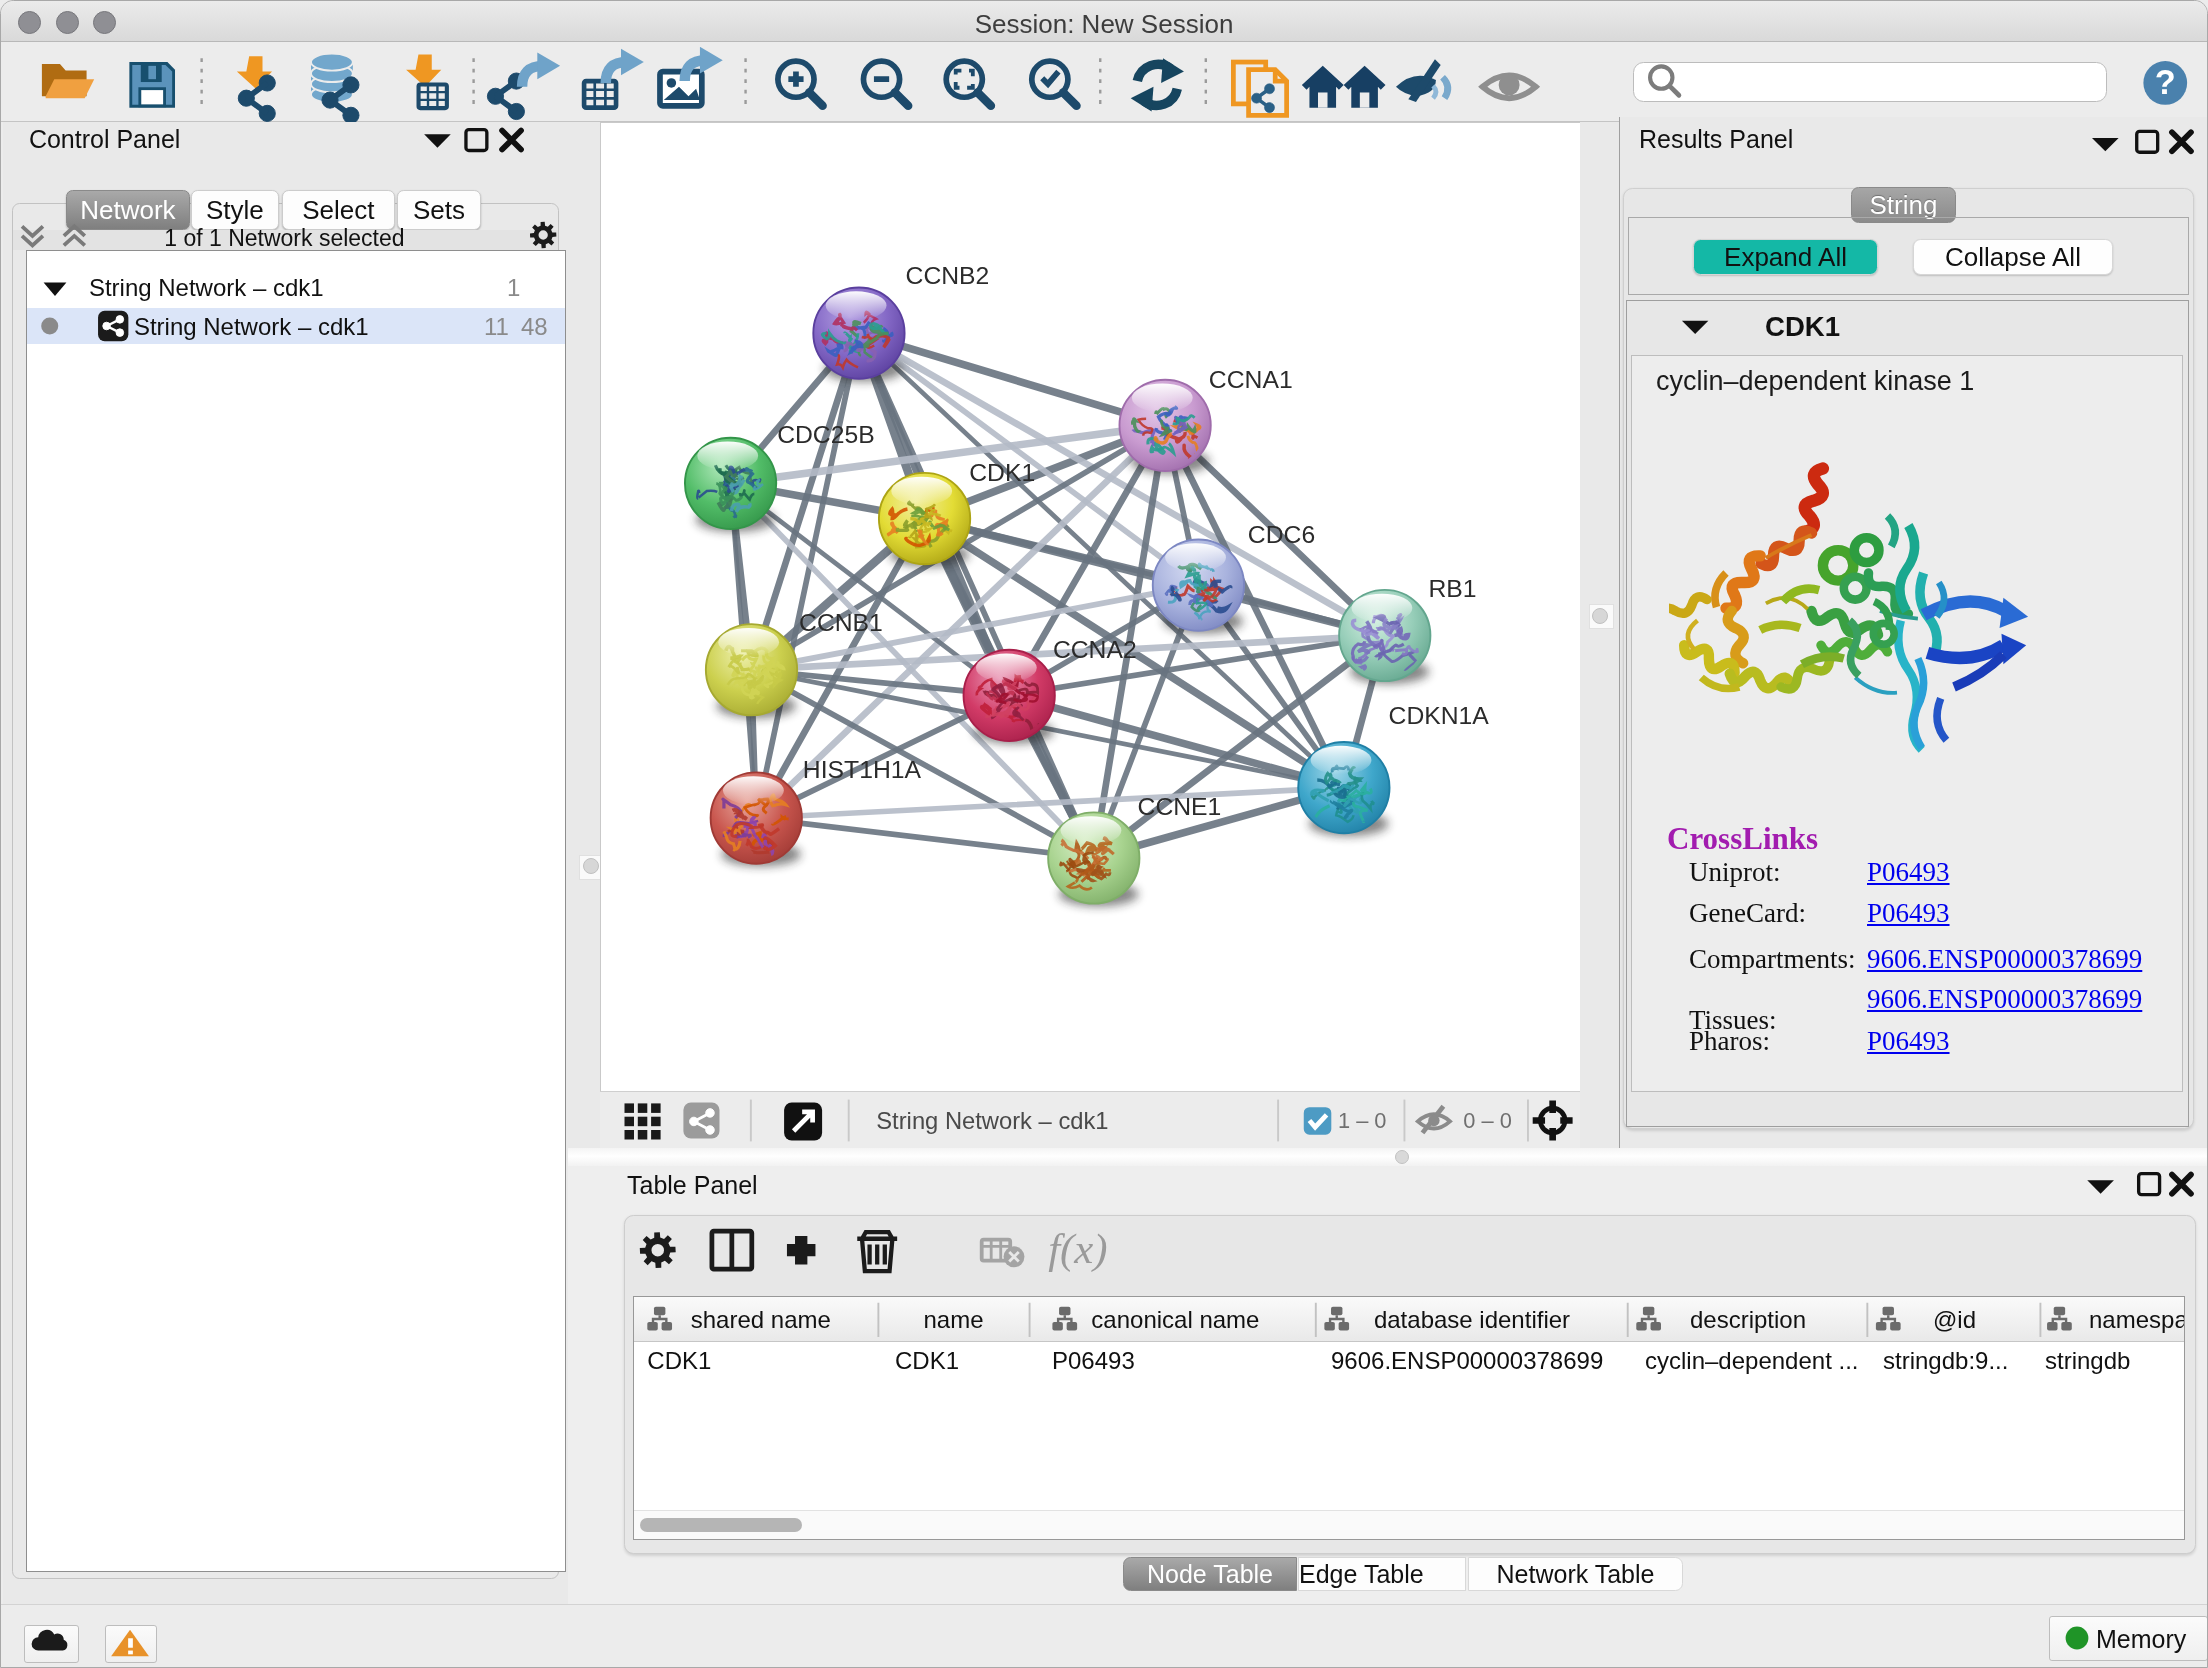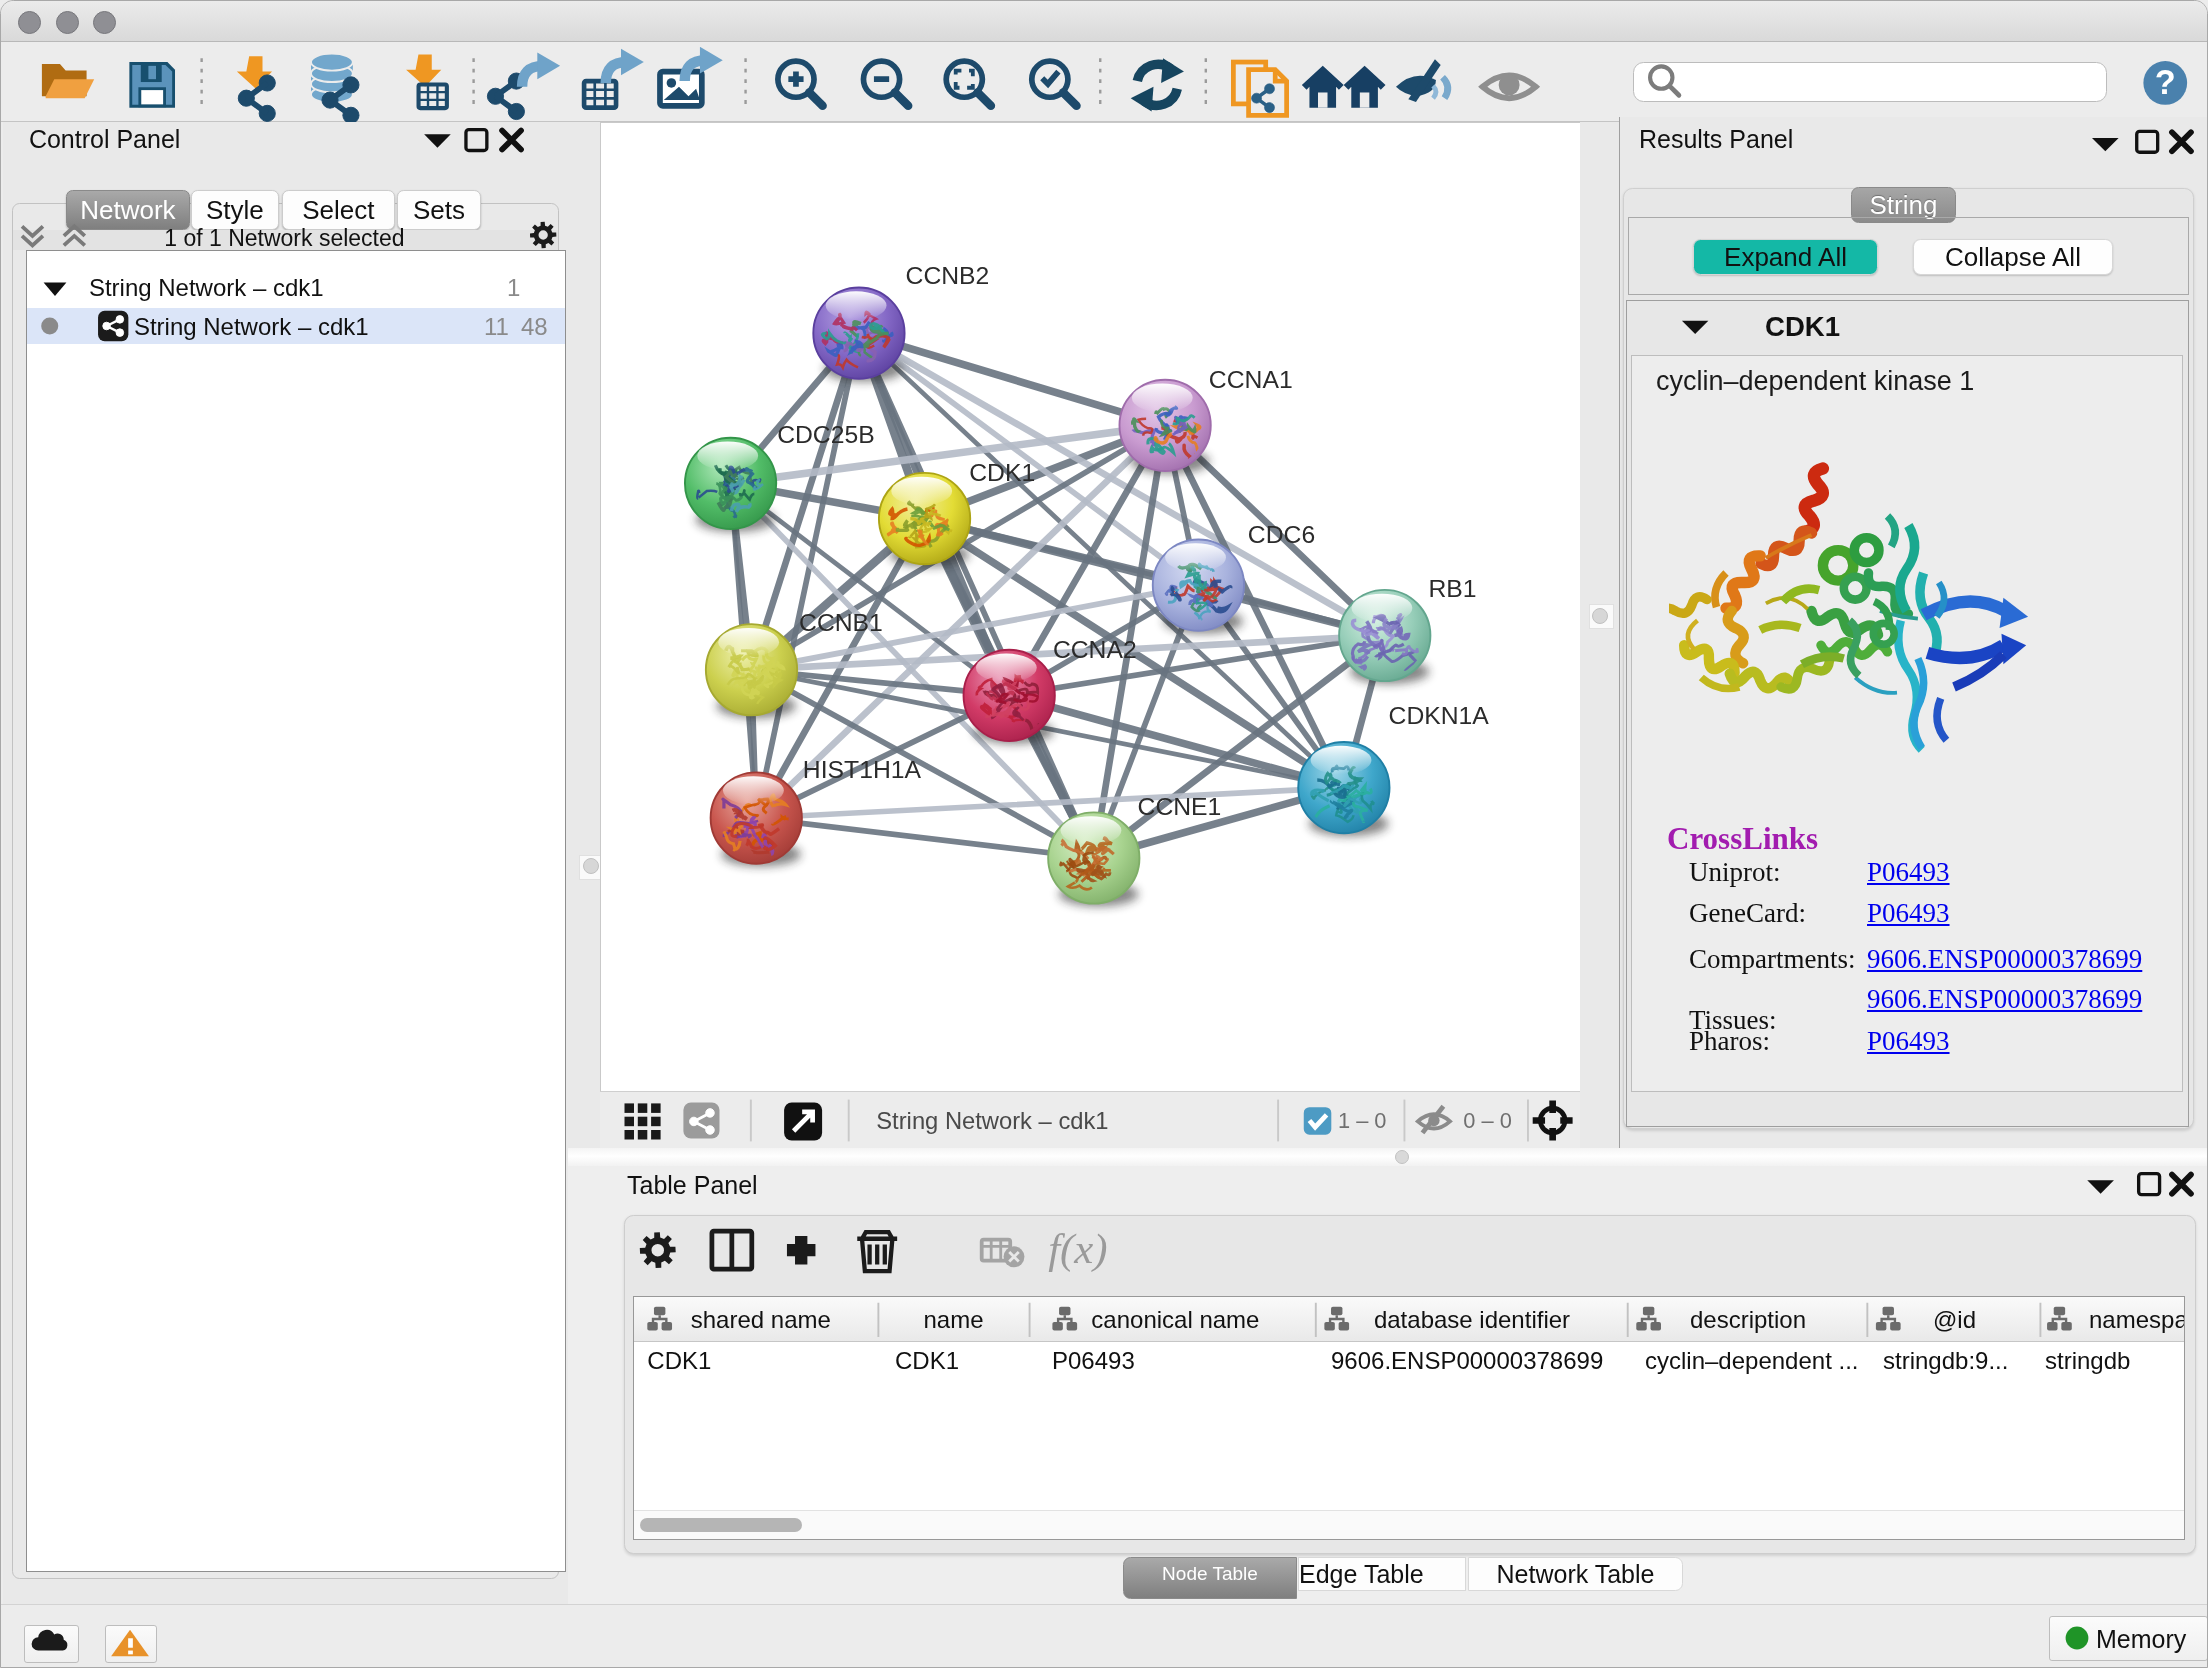--- a/index.html
+++ b/index.html
@@ -31,20 +31,21 @@
 #statusbar { position:absolute; left:0; top:1603px; width:2208px; height:66px; background:#ececec; border-top:1.9px solid #d3d3d3; }
 .sbtn { position:absolute; top:16px; height:42px; background:linear-gradient(#fbfbfb,#efefef); border:1.9px solid #bdbdbd; border-radius:2.9px; }
 </style>
 </head>
 <body>
 <div id="win">
 <div id="titlebar">
   <div class="tl" style="left:17px;"></div>
   <div class="tl" style="left:55px;"></div>
   <div class="tl" style="left:92px;"></div>
+  <div id="title">Session: New Session</div>
 </div>
 <div id="vstrip1" style="position:absolute;left:565px;top:121px;width:34px;height:1482px;background:#e9e9e9;"></div>
     <div id="vstrip2" style="position:absolute;left:1579px;top:116px;width:39px;height:1031px;background:#e9e9e9;"></div>
     <div id="toolbar">
       <svg width="2208" height="79" viewBox="0 0 2322 83" style="position:absolute;left:0;top:0;">
 <defs>
 <g id="shareglyph">
   <circle cx="0" cy="-16" r="8.5"></circle>
             <circle cx="0" cy="16" r="8.5"></circle>
             <circle cx="-22" cy="0" r="8.5"></circle>
@@ -960,21 +961,21 @@
   <span style="position:absolute;left:697px;top:4.8px;">9606.ENSP00000378699</span>
   <span style="position:absolute;left:1011px;top:4.8px;">cyclin–dependent ...</span>
   <span style="position:absolute;left:1249px;top:4.8px;">stringdb:9...</span>
   <span style="position:absolute;left:1411px;top:4.8px;">stringdb</span>
  </div>
  <div style="position:absolute;left:0;bottom:0;width:100%;height:29.5px;background:#fafafa;border-top:1px solid #e2e2e2;">
   <div style="position:absolute;left:5.7px;top:7.6px;width:162px;height:14.3px;border-radius:7.6px;background:#b5b5b5;"></div>
  </div>
 </div>
 
-<div style="position:absolute;left:555px;top:391px;width:174px;height:42px;background:linear-gradient(#a9a9a9,#7f7f7f);border:1px solid #8a8a8a;border-radius:7.6px 0 0 7.6px;color:#fff;font-size:19px;text-align:center;line-height:32px;">Node Table</div>
+<div style="position:absolute;left:555px;top:391px;width:174px;height:34px;background:linear-gradient(#a9a9a9,#7f7f7f);border:1px solid #8a8a8a;border-radius:7.6px 0 0 7.6px;color:#fff;font-size:25px;text-align:center;line-height:32px;">Node Table</div>
 <div style="position:absolute;left:730px;top:391px;width:168px;height:34px;background:#fdfdfd;border:1px solid #d8d8d8;color:#111;font-size:25px;text-align:left;line-height:32px;">Edge Table</div>
 <div style="position:absolute;left:900px;top:391px;width:215px;height:34px;background:#fdfdfd;border:1px solid #d8d8d8;border-radius:0 7.6px 7.6px 0;color:#111;font-size:25px;text-align:center;line-height:32px;">Network Table</div>
 </div>
 <div id="statusbar">
       <div class="sbtn" style="left:23px;top:20px;width:55px;height:38px;">
  <svg width="51" height="34" viewBox="0 0 54 36">
           <path d="M14 26 a7 7 0 0 1 0 -14 a9 9 0 0 1 17 -3 a6.5 6.5 0 0 1 10 5.5 a6 6 0 0 1 -1 11.5 Z" fill="#1b1b1b"></path>
         </svg>
 </div>
 <div class="sbtn" style="left:104px;top:20px;width:52px;height:38px;">

